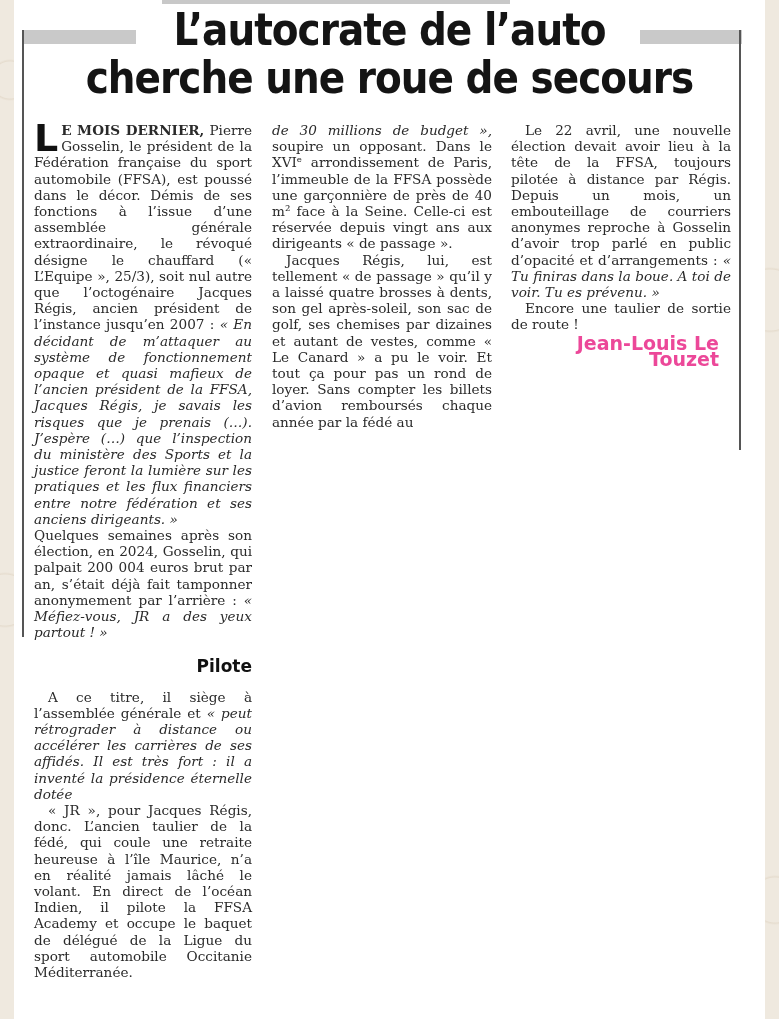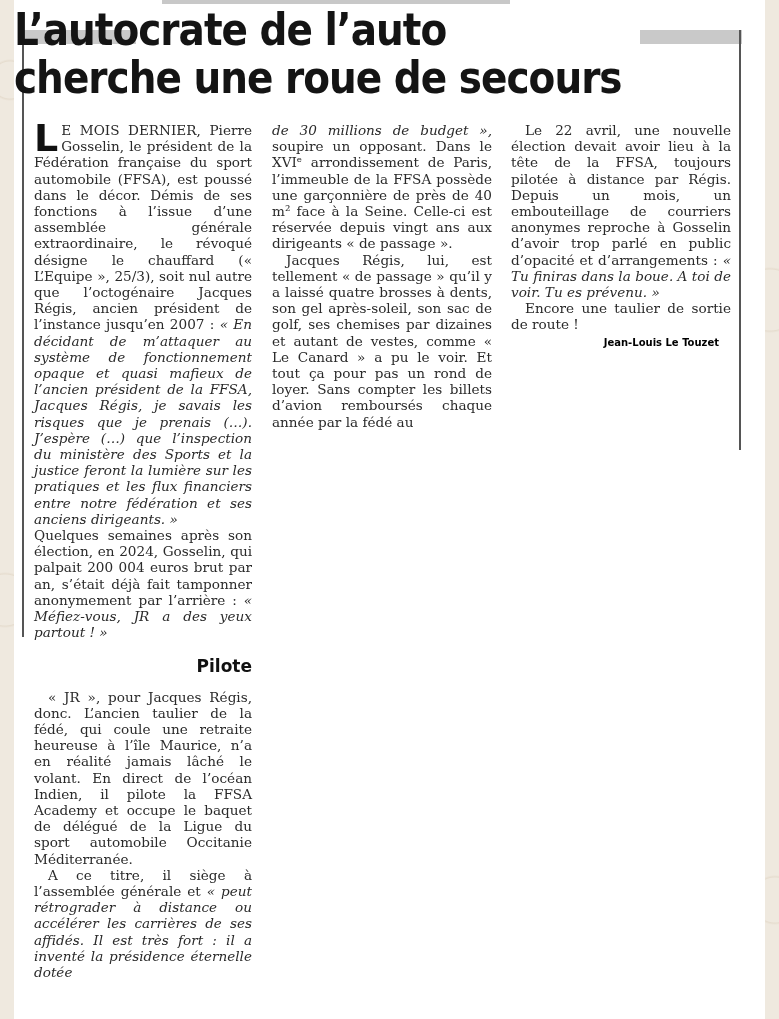--- a/index.html
+++ b/index.html
@@ -19,21 +19,21 @@
   .card {
     position:absolute; left:14px; top:0; width:751px; height:1019px;
     background:#ffffff;
     border-radius:0 0 0 0;
   }
   .top-bar {
     position:absolute; left:148px; top:0; width:348px; height:4px;
     background:#c8c8c8;
   }
   .headline {
-    position:absolute; left:0; top:6px; width:751px; text-align:left;
+    position:absolute; left:0; top:6px; width:751px; text-align:center;
     font-family:"DejaVu Sans", sans-serif; font-weight:bold;
     color:#141414; letter-spacing:-1px;
   }
   .hl-line {
     display:block; font-size:39px; line-height:48px;
     transform:scaleY(1.12); transform-origin:center;
   }
   .rule {
     position:absolute; top:30px; height:14px; background:#c9c9c9;
   }
@@ -53,29 +53,29 @@
   .col p { margin:0; text-indent:14px; }
   .col p.noindent { text-indent:0; }
   .col-1 { left:20px; width:218px; }
   .col-2 { left:258px; width:220px; }
   .col-3 { left:497px; width:220px; }
   .col .it { font-style:italic; }
   .dropcap {
     float:left; font-family:"DejaVu Sans", sans-serif; font-weight:bold;
     font-size:38px; line-height:30px; margin:1px 3px 0 0; color:#111;
   }
-  .smallcaps { font-weight:normal; letter-spacing:0;margin-top:32px; }
+  .smallcaps { font-weight:bold; letter-spacing:0;margin-top:32px; }
   .subhead {
     font-family:"DejaVu Sans", sans-serif; font-weight:bold;
     font-size:17px; line-height:22px; text-align:right; color:#111;
     margin:14px 0 12px 0;
   }
   .author {
     font-family:"DejaVu Sans", sans-serif; font-weight:bold;
-    font-size:10px; text-align:right; color:#000000; margin-top:2px; padding-right:12px;
+    font-size:19px; text-align:right; color:#ec4899; margin-top:2px; padding-right:12px;
   }
 </style>
 </head>
 <body>
 
 <div class="bg-pattern"></div>
 
 <div class="card">
   <div class="top-bar"></div>
   <div class="rule rule-left"></div>
@@ -92,24 +92,24 @@
     <p class="noindent">
       <span class="dropcap">L</span>
       <span class="smallcaps">E MOIS DERNIER,</span><span> Pierre Gosselin, le président de la Fédération française du sport automobile (FFSA), est poussé dans le décor. Démis de ses fonctions à l’issue d’une assemblée générale extraordinaire, le révoqué désigne le chauffard (« L’Equipe », 25/3), soit nul autre que l’octogénaire Jacques Régis, ancien président de l’instance jusqu’en 2007 : </span><span class="it">« En décidant de m’attaquer au système de fonctionnement opaque et quasi mafieux de l’ancien président de la FFSA, Jacques Régis, je savais les risques que je prenais (…). J’espère (…) que l’inspection du ministère des Sports et la justice feront la lumière sur les pratiques et les flux financiers entre notre fédération et ses anciens dirigeants. »</span>
     </p>
     <p class="noindent">
       <span>Quelques semaines après son élection, en 2024, Gosselin, qui palpait 200 004 euros brut par an, s’était déjà fait tamponner anonymement par l’arrière : </span><span class="it">« Méfiez-vous, JR a des yeux partout ! »</span>
     </p>
     <div class="subhead">
       <div>Pilote</div>
     </div>
-    <p>« JR », pour Jacques Régis, donc. L’ancien taulier de la fédé, qui coule une retraite heureuse à l’île Maurice, n’a en réalité jamais lâché le volant. En direct de l’océan Indien, il pilote la FFSA Academy et occupe le baquet de délégué de la Ligue du sport automobile Occitanie Méditerranée.</p>
     <p>
       <span>A ce titre, il siège à l’assemblée générale et </span><span class="it">« peut rétrograder à distance ou accélérer les carrières de ses affidés. Il est très fort : il a inventé la présidence éternelle dotée</span>
     </p>
+    <p>« JR », pour Jacques Régis, donc. L’ancien taulier de la fédé, qui coule une retraite heureuse à l’île Maurice, n’a en réalité jamais lâché le volant. En direct de l’océan Indien, il pilote la FFSA Academy et occupe le baquet de délégué de la Ligue du sport automobile Occitanie Méditerranée.</p>
   </div>
 
   <div class="col col-2">
     <p class="noindent">
       <span class="it">de 30 millions de budget »,</span><span> soupire un opposant. Dans le XVIᵉ arrondissement de Paris, l’immeuble de la FFSA possède une garçonnière de près de 40 m² face à la Seine. Celle-ci est réservée depuis vingt ans aux dirigeants « de passage ».</span>
     </p>
     <p>Jacques Régis, lui, est tellement « de passage » qu’il y a laissé quatre brosses à dents, son gel après-soleil, son sac de golf, ses chemises par dizaines et autant de vestes, comme « Le Canard » a pu le voir. Et tout ça pour pas un rond de loyer. Sans compter les billets d’avion remboursés chaque année par la fédé au</p>
   </div>
 
   <div class="col col-3">

